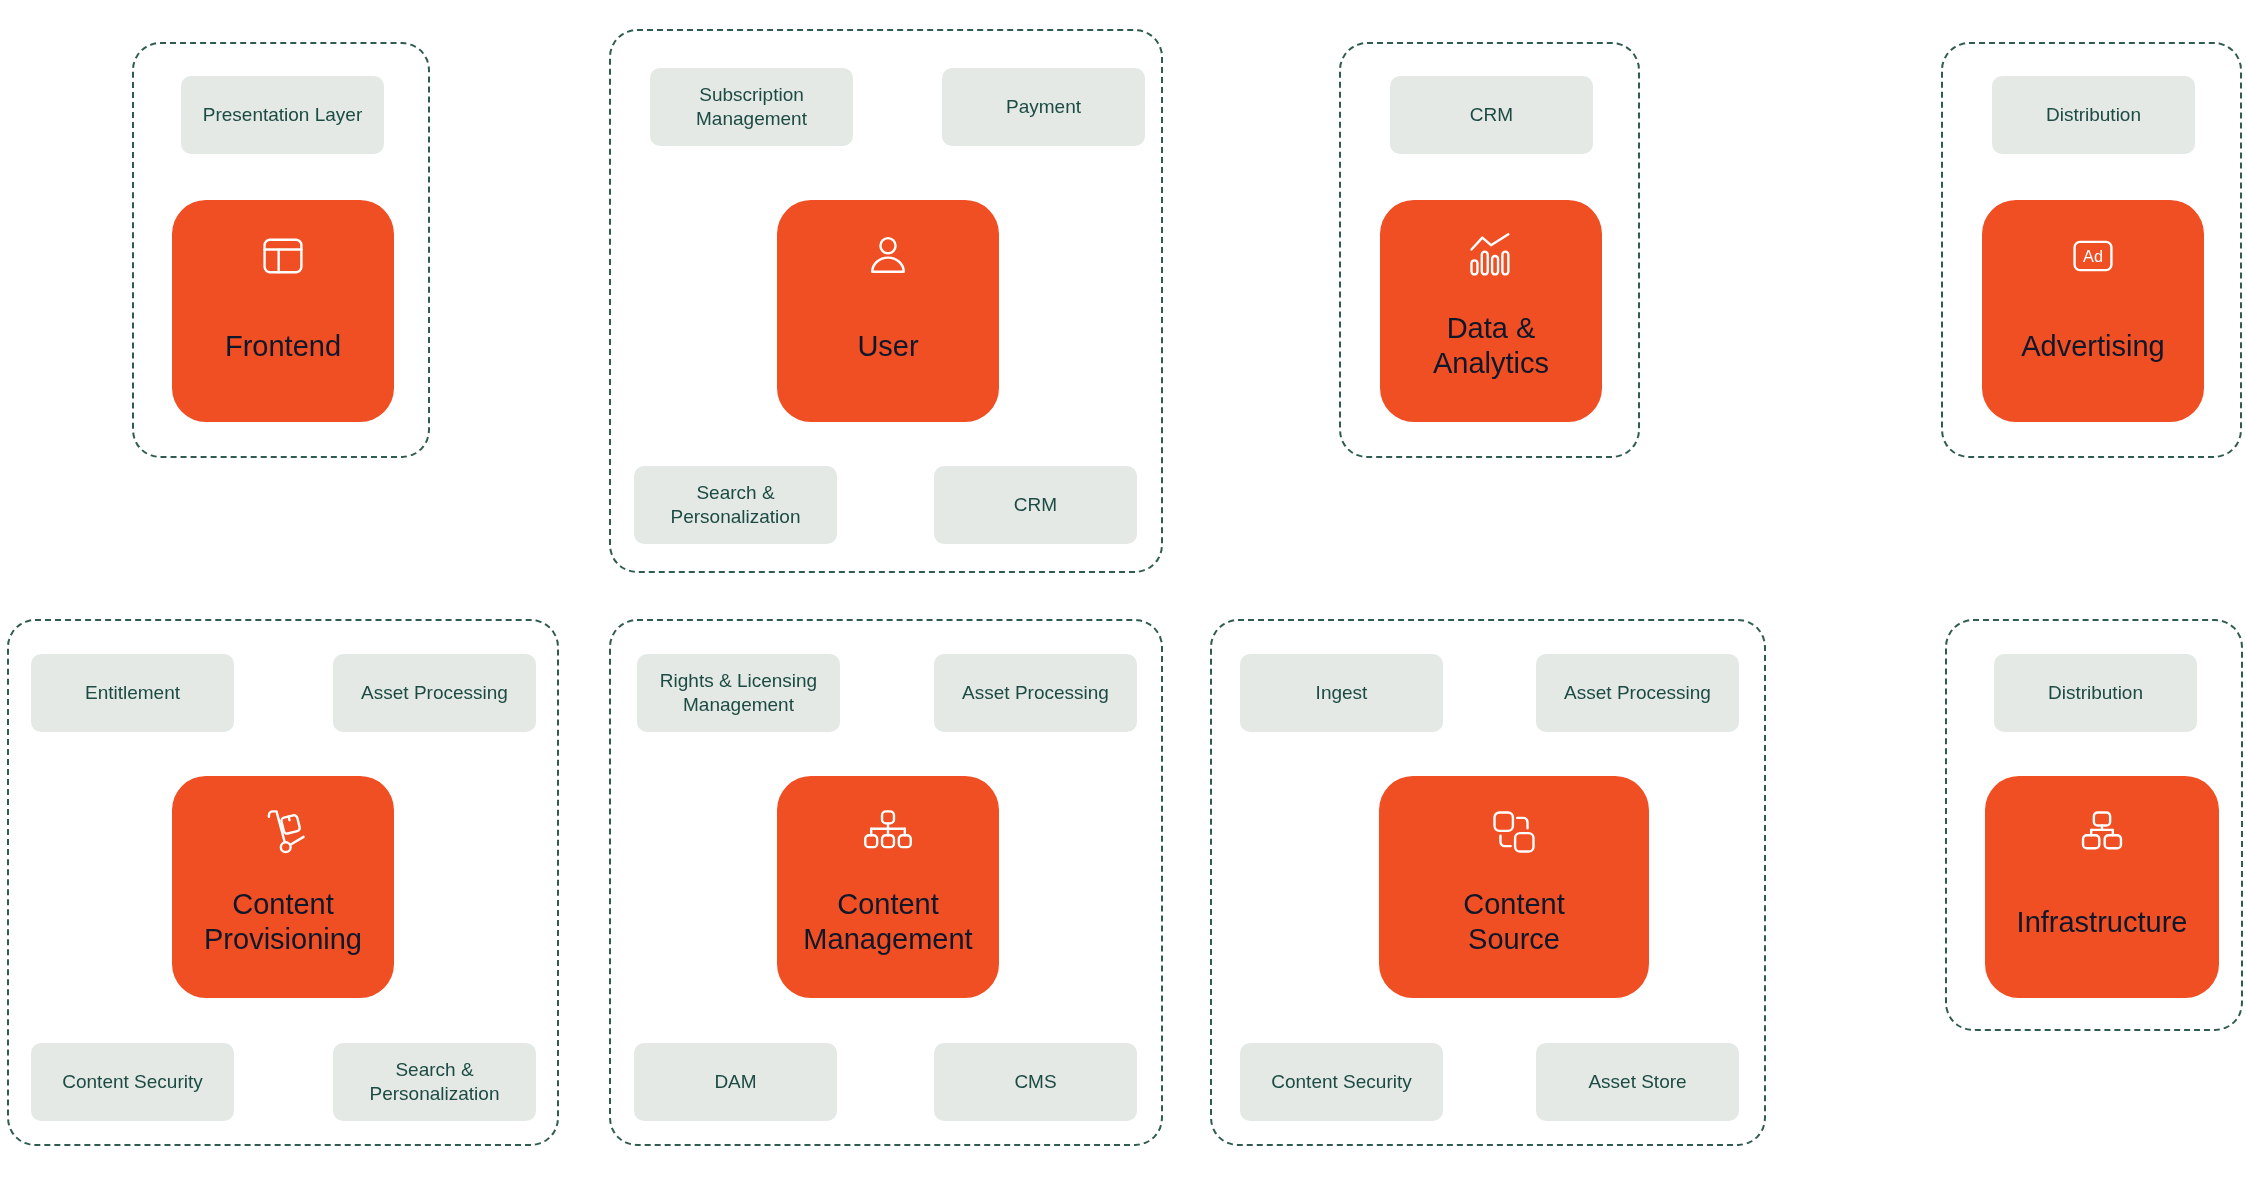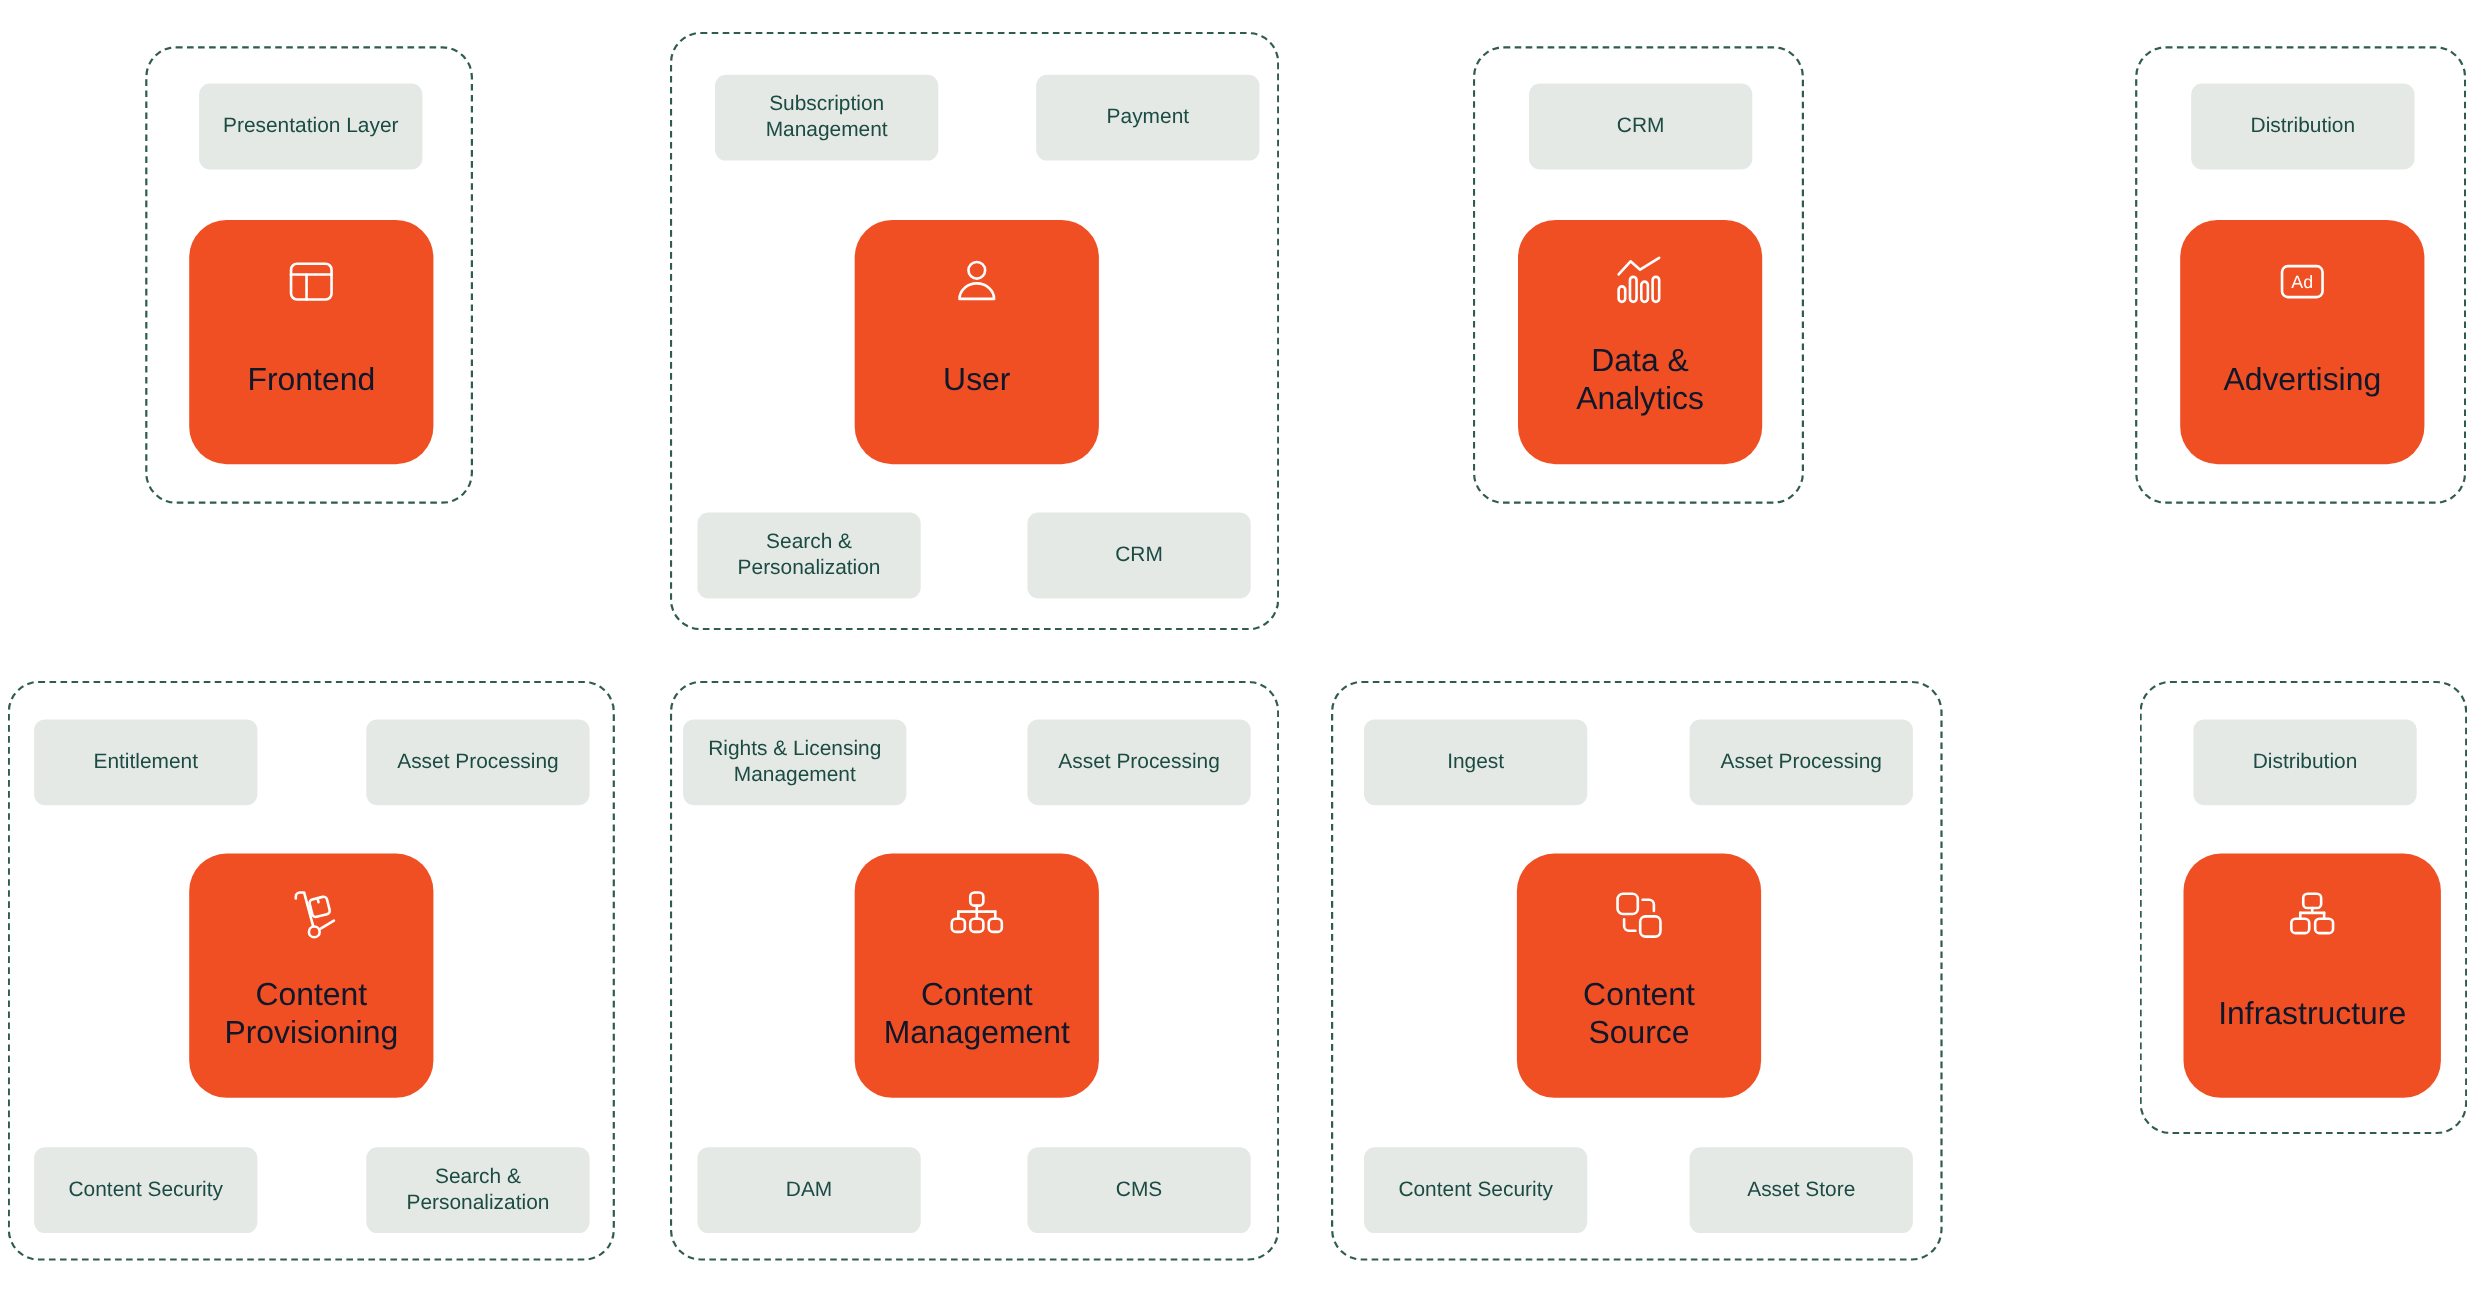--- a/index.html
+++ b/index.html
@@ -121,21 +121,21 @@
         </g>
       </svg>
     </span>
     <div class="core-label">Content Provisioning</div>
   </div>
   <div class="label-box" style="left:22px;top:422px;">Content Security</div>
   <div class="label-box" style="right:21px;top:422px;">Search &amp; Personalization</div>
 </div>
 
 <div class="group" style="left:609px;top:619px;width:554px;height:527px;">
-  <div class="label-box" style="left:10px;top:33px;">Rights &amp; Licensing Management</div>
+  <div class="label-box" style="left:26px;top:33px;">Rights &amp; Licensing Management</div>
   <div class="label-box" style="right:24px;top:33px;">Asset Processing</div>
   <div class="core-box" style="left:166px;top:155px;">
     <span class="core-icon">
       <svg width="52" height="52" viewBox="0 0 48 48">
         <rect class="stroke" x="18.5" y="5" width="11" height="11" rx="3.5"></rect>
         <path class="stroke" d="M24 16 V21"></path>
         <path class="stroke" d="M8.5 21 H39.5"></path>
         <path class="stroke" d="M8.5 21 V27"></path>
         <path class="stroke" d="M24 21 V27"></path>
         <path class="stroke" d="M39.5 21 V27"></path>
@@ -146,21 +146,21 @@
     </span>
     <div class="core-label">Content Management</div>
   </div>
   <div class="label-box" style="right:24px;top:422px;">CMS</div>
   <div class="label-box" style="left:23px;top:422px;">DAM</div>
 </div>
 
 <div class="group" style="left:1210px;top:619px;width:556px;height:527px;">
   <div class="label-box" style="left:28px;top:33px;">Ingest</div>
   <div class="label-box" style="right:25px;top:33px;">Asset Processing</div>
-  <div class="core-box" style="left:167px;top:155px;">
+  <div class="core-box" style="left:167px;top:155px;padding-left:48px;">
     <span class="core-icon">
       <svg width="52" height="52" viewBox="0 0 48 48">
         <rect class="stroke" x="6" y="6" width="17" height="17" rx="4.5"></rect>
         <rect class="stroke" x="25" y="25" width="17" height="17" rx="4.5"></rect>
         <path class="stroke" d="M27 11 h5.5 a4 4 0 0 1 4 4 v5.5"></path>
         <path class="stroke" d="M21 37 h-5.5 a4 4 0 0 1 -4 -4 v-5.5"></path>
       </svg>
     </span>
     <div class="core-label">Content Source</div>
   </div>

